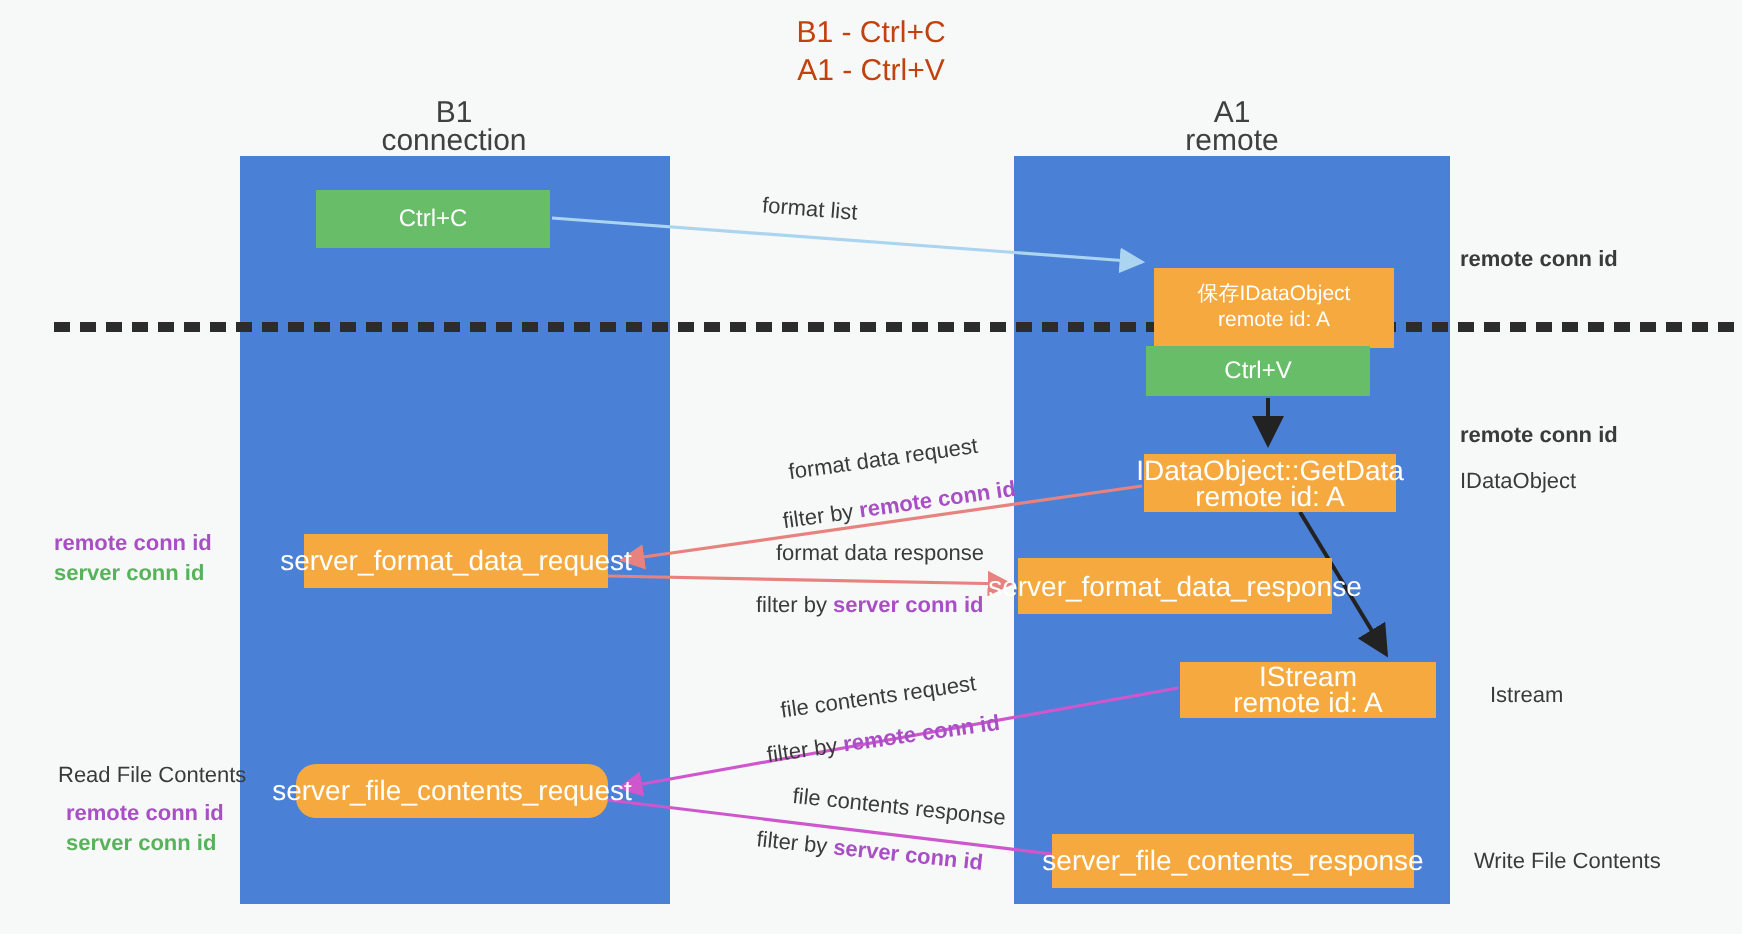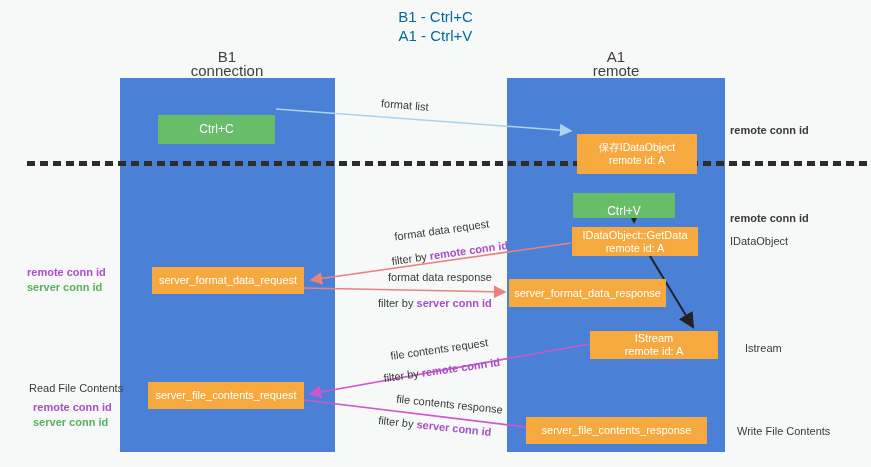--- a/index.html
+++ b/index.html
@@ -4,31 +4,31 @@
 <style>
   * { margin:0; padding:0; box-sizing:border-box; }
   html,body { background:#f7f8f8; }
   .canvas {
     position:relative; width:871px; height:467px;
     background:#f7f8f8; overflow:hidden;
     font-family:"Liberation Sans", sans-serif;
     color:#3c3c3c;
   }
   .title { position:absolute; top:7px; left:0; width:871px; text-align:center;
-           font-size:15px; line-height:19px; color:#0369a1; }
+           font-size:15px; line-height:19px; color:#c2410c; }
   .lane-hdr { position:absolute; width:140px; text-align:center;
               font-size:15px; line-height:14px; color:#404040; }
   .lane { position:absolute; top:78px; height:374px; background:#4a80d5; z-index:1; }
   .divider { position:absolute; left:27px; top:161px; width:844px; height:5px; z-index:5;
              background:repeating-linear-gradient(90deg,#2c2c2c 0 8px,transparent 8px 13px); }
   svg.arrows { position:absolute; left:0; top:0; z-index:4; pointer-events:none; }
   .box { position:absolute; z-index:6; display:flex; flex-direction:column;
          align-items:center; justify-content:center; text-align:center;
-         color:#fff; font-size:11px; line-height:13px; background:#f6a93f; }
-  .box.green { background:#67bd68; font-size:12px;margin-top:20px; }
+         color:#fff; font-size:14px; line-height:13px; background:#f6a93f; }
+  .box.green { background:#67bd68; font-size:12px; }
   .albl { position:absolute; z-index:7; font-size:11px; color:#3a3a3a; white-space:nowrap; }
   .rot-up { transform:rotate(-8deg); }
   .rot-dn { transform:rotate(6deg); }
   .rot-fl { transform:rotate(4.5deg); }
   .purple { color:#a94fc6; font-weight:bold; }
   .greent { color:#57b25a; font-weight:bold; }
   .side { position:absolute; z-index:7; font-size:11px; line-height:15px;
           color:#3a3a3a; white-space:nowrap; }
 </style>
 </head>
@@ -81,21 +81,21 @@
 
   <div class="box green" style="left:158px; top:95px; width:117px; height:29px;">
     <span>Ctrl+C</span>
   </div>
 
   <div class="box" style="left:577px; top:118px; width:120px; height:40px; font-size:10.5px;margin-top:16px;">
     <span>保存IDataObject</span>
     <span>remote id: A</span>
   </div>
 
-  <div class="box green" style="left:573px; top:173px; width:102px; height:25px;justify-content:flex-end;">
+  <div class="box green" style="left:573px; top:173px; width:112px; height:25px;">
     <span>Ctrl+V</span>
   </div>
 
   <div class="box" style="left:572px; top:227px; width:126px; height:29px;">
     <span>IDataObject::GetData</span>
     <span>remote id: A</span>
   </div>
 
   <div class="box" style="left:509px; top:279px; width:157px; height:28px;">
     <span>server_format_data_response</span>
@@ -103,21 +103,21 @@
 
   <div class="box" style="left:152px; top:267px; width:152px; height:27px;">
     <span>server_format_data_request</span>
   </div>
 
   <div class="box" style="left:590px; top:331px; width:128px; height:28px;">
     <span>IStream</span>
     <span>remote id: A</span>
   </div>
 
-  <div class="box" style="left:148px; top:382px; width:156px; height:27px;">
+  <div class="box" style="left:148px; top:382px; width:156px; height:27px;border-radius:10px;">
     <span>server_file_contents_request</span>
   </div>
 
   <div class="box" style="left:526px; top:417px; width:181px; height:27px;">
     <span>server_file_contents_response</span>
   </div>
 
   <div class="albl rot-fl" style="left:381px; top:99px;">format list</div>
 
   <div class="albl rot-up" style="left:394px; top:224px;">format data request</div>

